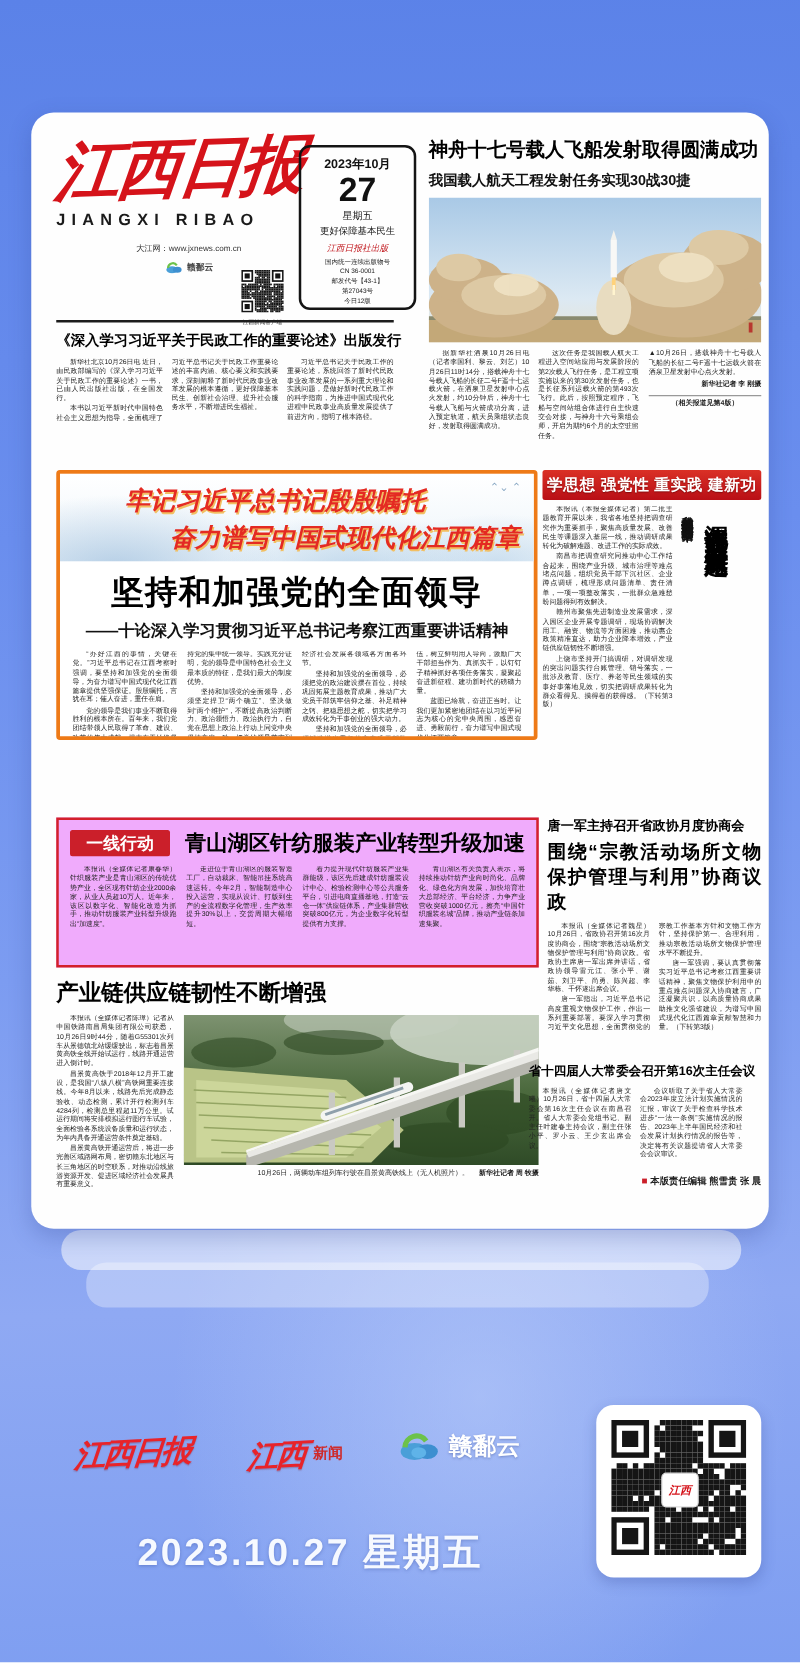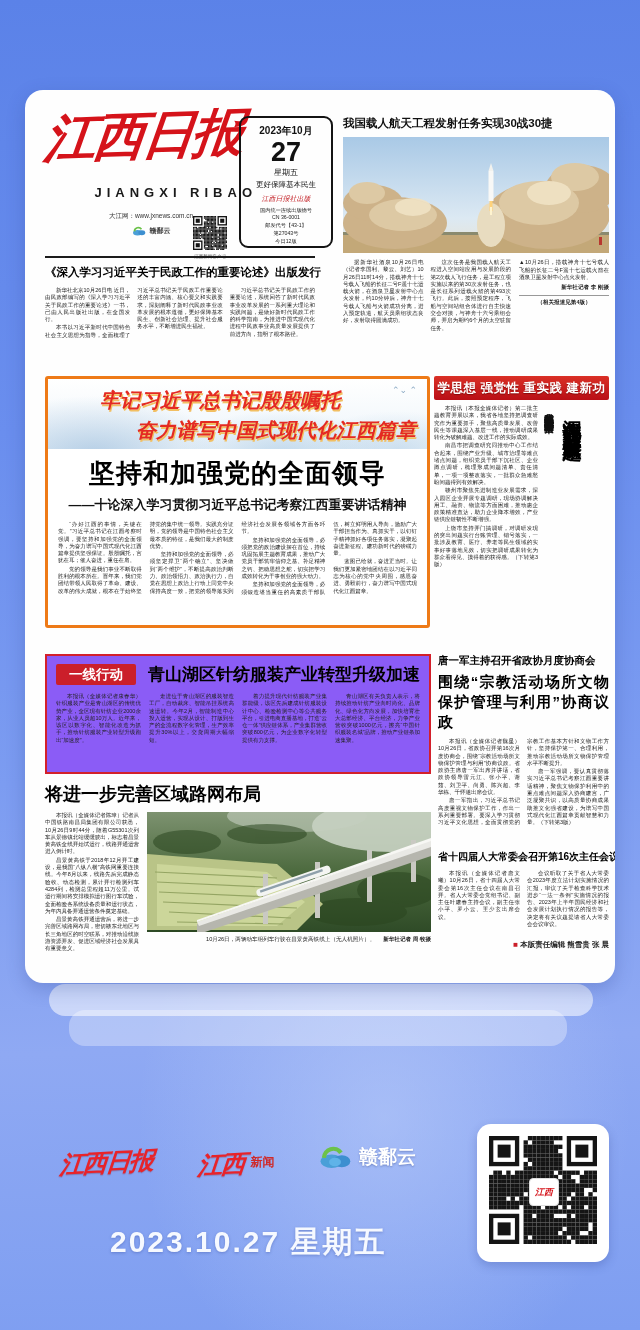--- a/index.html
+++ b/index.html
@@ -56,21 +56,21 @@
   .h-lead-sub{font-size:13px;font-weight:bold;color:#111;text-align:center;}
   .lead-byline{font-size:9.5px;color:#c0161c;text-align:center;font-family:"DejaVu Serif",serif;}
   
   .dy-banner{background:linear-gradient(180deg,#da3026 0%,#b90f16 100%);color:#fff;
              font-weight:bold;font-size:12.5px;text-align:center;line-height:24px;height:24px;
              letter-spacing:.5px;border-radius:2px;text-shadow:0 1px 1px rgba(90,0,0,.6);}
   .vert{writing-mode:vertical-rl;}
   .dy-head{font-size:19px;font-weight:bold;color:#000;letter-spacing:1.5px;}
   .dy-sub{font-size:9.5px;font-weight:bold;color:#111;letter-spacing:.5px;}
   
-  .yxbox{border:2.5px solid #d3202b;box-sizing:border-box;background:#8b5cf6;}
+  .yxbox{border:2.5px solid #d3202b;box-sizing:border-box;background:#f0abfc;}
   .yx-label{background:#cb1f2a;color:#fff;font-weight:bold;font-size:13.5px;text-align:center;
             line-height:21px;width:88px;height:21px;border-radius:2px;}
   .h-yixian{font-size:17px;font-weight:bold;color:#000;white-space:nowrap;}
   .h-kicker{font-size:10.5px;font-weight:bold;color:#000;white-space:nowrap;}
   .h-zhengxie{font-size:15px;font-weight:bold;color:#000;line-height:20px;text-align:justify;}
   .h-railway{font-size:18px;font-weight:bold;color:#000;white-space:nowrap;}
   .h-renda{font-size:10px;font-weight:bold;color:#000;white-space:nowrap;}
   .editors{font-size:7.5px;color:#222;font-weight:bold;text-align:right;}
   .editors .sq{color:#cb1f2a;font-size:8px;}
   .photo{display:block;}
@@ -94,21 +94,21 @@
 
 <div class="bg">
 
   <div class="stack s2"></div>
   <div class="stack s1"></div>
 
   <div class="card">
 
     <div class="abs" style="left:20px;top:16px;width:212px;">
       <div class="np-title">江西日报</div>
-      <div class="np-roman" style="text-align:right;margin-top:21px;">JIANGXI RIBAO</div>
+      <div class="np-roman" style="text-align:left;margin-top:4px;">JIANGXI RIBAO</div>
       <div class="np-web" style="text-align:center;margin-top:12px;">大江网：www.jxnews.com.cn</div>
       <div style="display:flex;align-items:center;justify-content:center;gap:4px;margin-top:5px;">
         <svg width="14" height="10" viewBox="0 0 40 28">
             <ellipse cx="16" cy="19" rx="13" ry="8" fill="#4a9fd8"></ellipse>
             <ellipse cx="28" cy="19" rx="10" ry="7" fill="#3d8fd0"></ellipse>
             <path d="M7 15 A11 11 0 0 1 27 9" stroke="#6cc24a" stroke-width="5" fill="none"></path>
           </svg>
         <span style="font-size:7px;color:#444;font-weight:bold;">赣鄱云</span>
       </div>
     </div>
@@ -521,20 +521,21 @@
       <div class="db-lunar">更好保障基本民生</div>
       <div class="db-pub">江西日报社出版</div>
       <div class="db-tiny">国内统一连续出版物号</div>
       <div class="db-tiny" style="margin-top:0;">CN 36-0001</div>
       <div class="db-tiny" style="margin-top:1px;">邮发代号【43-1】</div>
       <div class="db-tiny" style="margin-top:1px;">第27043号</div>
       <div class="db-tiny" style="margin-top:1px;">今日12版</div>
     </div>
 
     <div class="abs" style="left:318px;top:20px;width:266px;">
+      <div class="h-shenzhou">神舟十七号载人飞船发射取得圆满成功</div>
       <div class="h-sub" style="margin-top:6px;">我国载人航天工程发射任务实现30战30捷</div>
       <svg class="photo" style="margin-top:6px;" width="266" height="116" viewBox="0 0 266 116">
         <defs>
           <linearGradient id="sky" x1="0" y1="0" x2="0" y2="1">
             <stop offset="0" stop-color="#a9c9e6"></stop>
               <stop offset=".7" stop-color="#dce9f3"></stop>
               <stop offset="1" stop-color="#e9e4d4"></stop>
           </linearGradient>
         </defs>
         <rect width="266" height="116" fill="url(#sky)"></rect>
@@ -581,21 +582,21 @@
 
     <div class="abs rule" style="left:20px;top:166px;width:270px;">
       <div class="h-minzheng" style="margin-top:7px;">《深入学习习近平关于民政工作的重要论述》出版发行</div>
       <div class="small cols3" style="margin-top:7px;height:84px;">
           <p>新华社北京10月26日电 近日，由民政部编写的《深入学习习近平关于民政工作的重要论述》一书，已由人民出版社出版，在全国发行。</p>
           <p>本书以习近平新时代中国特色社会主义思想为指导，全面梳理了习近平总书记关于民政工作重要论述的丰富内涵、核心要义和实践要求，深刻阐释了新时代民政事业改革发展的根本遵循，更好保障基本民生、创新社会治理、提升社会服务水平，不断增进民生福祉。</p>
           <p>习近平总书记关于民政工作的重要论述，系统回答了新时代民政事业改革发展的一系列重大理论和实践问题，是做好新时代民政工作的科学指南，为推进中国式现代化进程中民政事业高质量发展提供了前进方向，指明了根本路径。</p>
         </div>
     </div>
 
-    <div class="abs leadbox" style="left:20px;top:286px;width:385px;height:252px;">
+    <div class="abs leadbox" style="left:20px;top:286px;width:385px;height:216px;">
       <div class="lead-banner">
         <div class="cal abs" style="left:52px;top:8px;">牢记习近平总书记殷殷嘱托</div>
         <div class="cal abs" style="left:88px;top:38px;">奋力谱写中国式现代化江西篇章</div>
         <div class="abs" style="right:10px;top:6px;color:#8aa9c4;font-size:9px;">⌃⌄ ⌃</div>
       </div>
       <div class="h-lead" style="margin-top:7px;">坚持和加强党的全面领导</div>
       <div class="h-lead-sub" style="margin-top:5px;">——十论深入学习贯彻习近平总书记考察江西重要讲话精神</div>
       <div class="small cols4" style="margin:7px 10px 0 10px;height:116px;">
           <p>“办好江西的事情，关键在党。”习近平总书记在江西考察时强调，要坚持和加强党的全面领导，为奋力谱写中国式现代化江西篇章提供坚强保证。殷殷嘱托，言犹在耳；催人奋进，重任在肩。</p>
           <p>党的领导是我们事业不断取得胜利的根本所在。百年来，我们党团结带领人民取得了革命、建设、改革的伟大成就，根本在于始终坚持党的集中统一领导。实践充分证明，党的领导是中国特色社会主义最本质的特征，是我们最大的制度优势。</p>
@@ -637,21 +638,21 @@
       <div class="h-kicker">唐一军主持召开省政协月度协商会</div>
       <div class="h-zhengxie" style="margin-top:4px;">围绕“宗教活动场所文物保护管理与利用”协商议政</div>
       <div class="small cols2" style="margin-top:6px;height:118px;">
           <p>本报讯（全媒体记者魏星）10月26日，省政协召开第16次月度协商会，围绕“宗教活动场所文物保护管理与利用”协商议政。省政协主席唐一军出席并讲话，省政协领导雷元江、张小平、谢茹、刘卫平、尚勇、陈兴超、李华栋、千怀遂出席会议。</p>
           <p>唐一军指出，习近平总书记高度重视文物保护工作，作出一系列重要部署。要深入学习贯彻习近平文化思想，全面贯彻党的宗教工作基本方针和文物工作方针，坚持保护第一、合理利用，推动宗教活动场所文物保护管理水平不断提升。</p>
           <p>唐一军强调，要认真贯彻落实习近平总书记考察江西重要讲话精神，聚焦文物保护利用中的重点难点问题深入协商建言，广泛凝聚共识，以高质量协商成果助推文化强省建设，为谱写中国式现代化江西篇章贡献智慧和力量。（下转第3版）</p>
         </div>
     </div>
 
     <div class="abs" style="left:20px;top:692px;width:386px;">
-      <div class="h-railway">将进一步完善区域路网布局</div>
+      <div class="h-railway">产业链供应链韧性不断增强</div>
       <div style="display:flex;gap:8px;margin-top:6px;">
         <div class="small" style="width:94px;height:148px;overflow:hidden;">
             <p>本报讯（全媒体记者陈璋）记者从中国铁路南昌局集团有限公司获悉，10月26日9时44分，随着G55301次列车从景德镇北站缓缓驶出，标志着昌景黄高铁全线开始试运行，线路开通运营进入倒计时。</p>
             <p>昌景黄高铁于2018年12月开工建设，是我国“八纵八横”高铁网重要连接线。今年8月以来，线路先后完成静态验收、动态检测，累计开行检测列车4284列，检测总里程超11万公里。试运行期间将安排模拟运行图行车试验，全面检验各系统设备质量和运行状态，为年内具备开通运营条件奠定基础。</p>
             <p>昌景黄高铁开通运营后，将进一步完善区域路网布局，密切赣东北地区与长三角地区的时空联系，对推动沿线旅游资源开发、促进区域经济社会发展具有重要意义。</p>
           </div>
         <div style="width:284px;">
           <svg class="photo" width="284" height="120" viewBox="0 0 284 120">
             <defs>
               <linearGradient id="hill" x1="0" y1="0" x2="0" y2="1">
@@ -695,21 +696,21 @@
             </g>
           </svg>
           <div class="capblock" style="margin-top:4px;display:flex;justify-content:flex-end;gap:8px;">
             <span>10月26日，两辆动车组列车行驶在昌景黄高铁线上（无人机照片）。</span>
             <span style="font-weight:bold;white-space:nowrap;">新华社记者 周 牧摄</span>
           </div>
         </div>
       </div>
     </div>
 
-    <div class="abs" style="left:413px;top:760px;width:171px;">
+    <div class="abs" style="left:398px;top:760px;width:171px;">
       <div class="h-renda">省十四届人大常委会召开第16次主任会议</div>
       <div class="small cols2" style="margin-top:6px;height:70px;">
           <p>本报讯（全媒体记者唐文曦）10月26日，省十四届人大常委会第16次主任会议在南昌召开。省人大常委会党组书记、副主任叶建春主持会议，副主任张小平、罗小云、王少玄出席会议。</p>
           <p>会议听取了关于省人大常委会2023年度立法计划实施情况的汇报，审议了关于检查科学技术进步“一法一条例”实施情况的报告、2023年上半年国民经济和社会发展计划执行情况的报告等，决定将有关议题提请省人大常委会会议审议。</p>
         </div>
     </div>
 
     <div class="abs editors" style="left:413px;top:850px;width:171px;">
       <span class="sq">■</span>
       <span>本版责任编辑</span>

